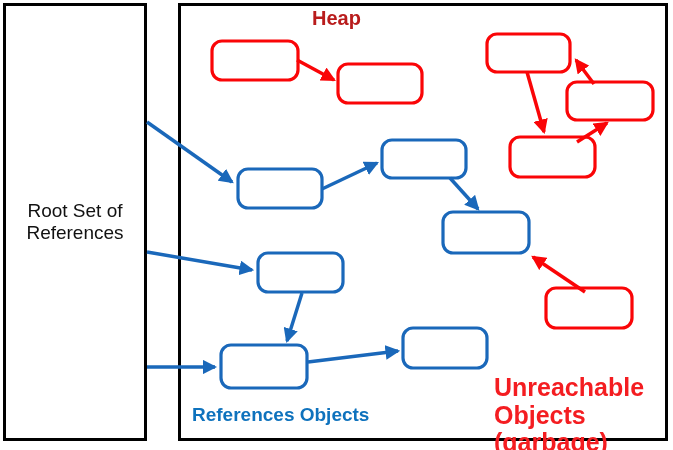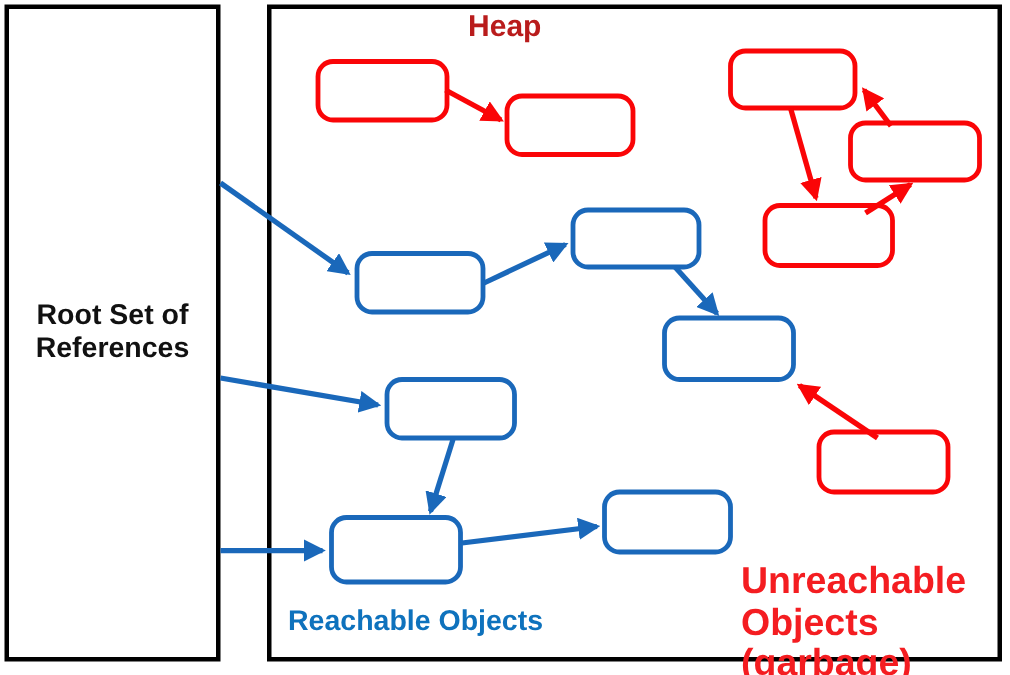--- a/index.html
+++ b/index.html
@@ -5,42 +5,42 @@
   html,body{margin:0;padding:0;background:#fff;}
   .canvas{
     position:relative;width:673px;height:450px;background:#ffffff;
     font-family:"Liberation Sans","DejaVu Sans",sans-serif;overflow:hidden;
   }
   .frame{position:absolute;background:#ffffff;border:3px solid #000;box-sizing:border-box;}
   .root-box{left:3px;top:3px;width:144px;height:438px;display:flex;align-items:center;justify-content:center;}
   .heap-box{left:178px;top:3px;width:490px;height:438px;}
   .lbl{position:absolute;font-weight:bold;white-space:pre-line;}
   .root-lbl{
-    position:static;font-weight:bold;white-space:pre-line;color:#111;
+    position:static;font-weight:normal;white-space:pre-line;color:#111;
     font-size:19px;line-height:1.18;text-align:center;
   }
   .heap-lbl{left:0;right:0;top:7px;text-align:center;color:#b91c1c;font-size:20px;position:absolute;font-weight:bold;}
   .reach-lbl{left:192px;top:404px;color:#0e72bd;font-size:19px;}
   .unreach-lbl{left:478px;top:374px;color:#f41d21;font-size:25px;line-height:1.1;margin-left:16px;}
   svg.diagram{position:absolute;left:0;top:0;pointer-events:none;}
 </style>
 </head>
 <body>
 
 <div class="canvas">
 
   <div class="frame root-box">
     <div class="root-lbl">Root Set of
 References</div>
   </div>
 
   <div class="frame heap-box"></div>
 
   <div class="lbl heap-lbl">Heap</div>
-  <div class="lbl reach-lbl" style="color: rgb(14, 114, 189);">Reachable Objects</div>
+  <div class="lbl reach-lbl" style="color: rgb(14, 114, 189);">References Objects</div>
   <div class="lbl unreach-lbl" style="color: rgb(244, 29, 33);">Unreachable Objects
 (garbage)</div>
 
   <svg class="diagram" id="diagram-svg" width="673" height="450" viewBox="0 0 673 450">
       <defs>
         <marker id="arrow-blue" viewBox="0 0 10 10" refX="8.5" refY="5" markerWidth="4.2" markerHeight="4.2" orient="auto-start-reverse">
           <path d="M0,0 L10,5 L0,10 z" fill="#1a68ba"></path>
         </marker>
         <marker id="arrow-red" viewBox="0 0 10 10" refX="8.5" refY="5" markerWidth="4.2" markerHeight="4.2" orient="auto-start-reverse">
           <path d="M0,0 L10,5 L0,10 z" fill="#fa0507"></path>

